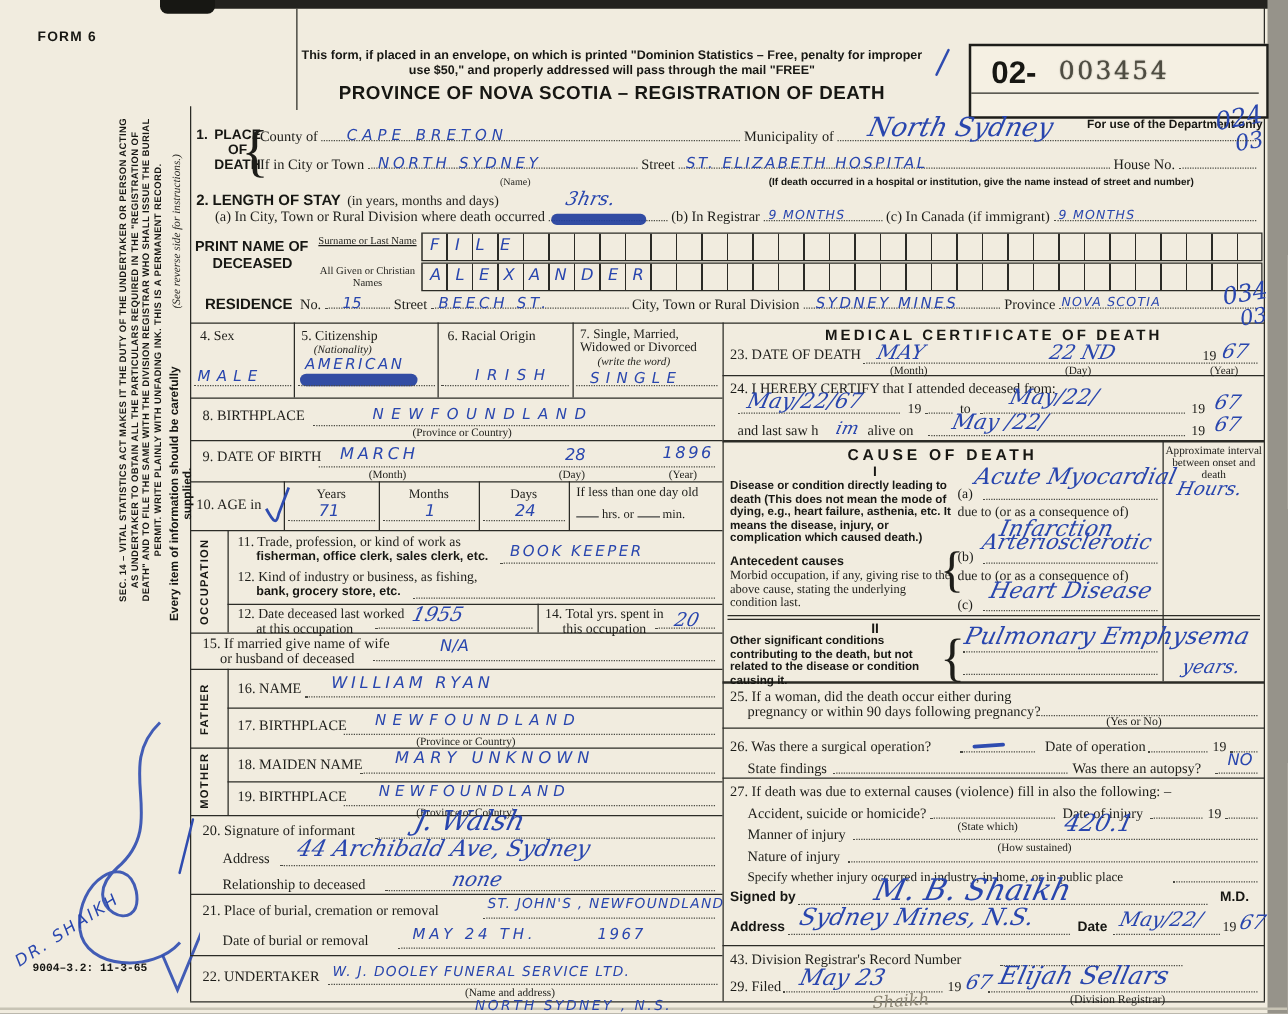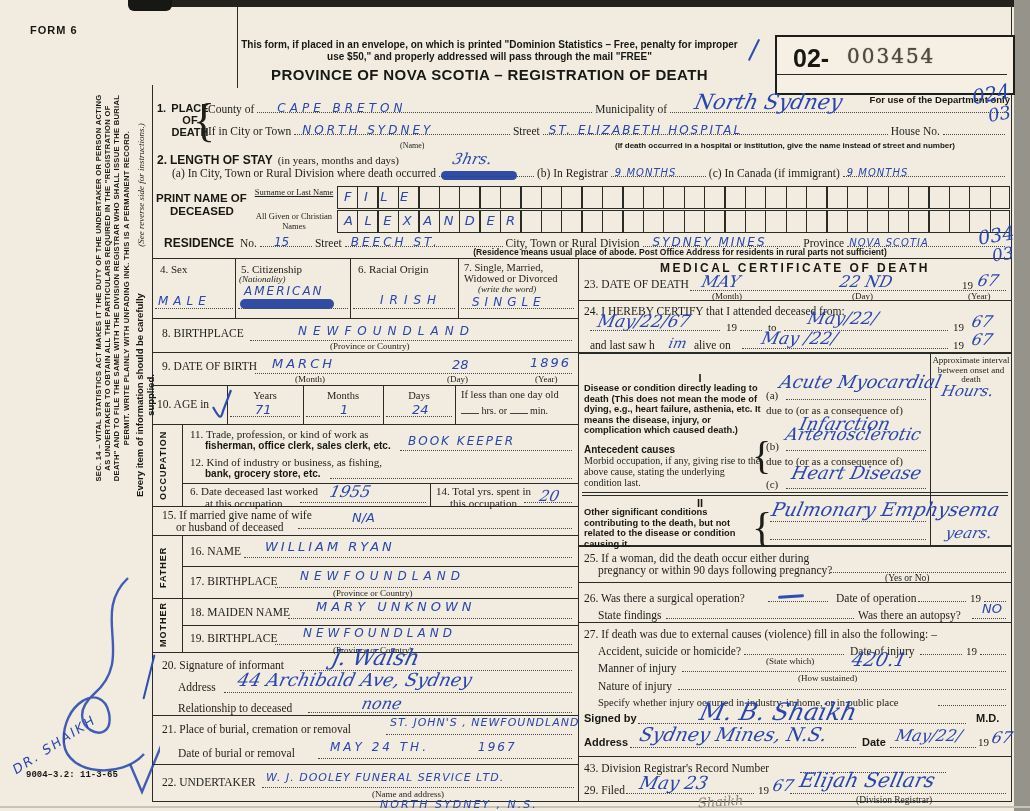--- a/index.html
+++ b/index.html
@@ -149,35 +149,34 @@
       </span>
     <span>City, Town or Rural Division</span>
     <span class="ld">
         <span class="abs hw s12" style="left:10px;bottom:-3px;letter-spacing:2px">SYDNEY MINES</span>
       </span>
     <span>Province</span>
     <span class="ld">
         <span class="abs hw s10" style="left:2px;bottom:-2px;letter-spacing:1px">NOVA SCOTIA</span>
       </span>
   </div>
-  <div class="abs fb sm85 ctr" style="left:400px;top:247px;width:560px">(Residence means usual place of abode. Post Office Address for residents in rural parts not sufficient)</div>
   <div class="abs hc" style="left:978px;top:224px;font-size:19px;transform:rotate(-9deg)">034</div>
   <div class="abs hc" style="left:992px;top:244px;font-size:17px;transform:rotate(-9deg)">03</div>
 
   <div class="vline" style="left:235px;top:258px;height:60px"></div>
   <div class="vline" style="left:350px;top:258px;height:60px"></div>
   <div class="vline" style="left:458px;top:258px;height:60px"></div>
   <div class="hline" style="left:152px;top:318px;width:426px"></div>
 
   <div class="abs fs s11" style="left:160px;top:263px">4. Sex</div>
   <div class="dotl" style="left:155px;top:308px;width:78px"></div>
   <div class="abs hw s12" style="left:158px;top:294px;letter-spacing:5px">MALE</div>
 
   <div class="abs fs s11" style="left:241px;top:263px">5. Citizenship</div>
-  <div class="abs fs it sm9" style="left:239px;top:274px">(Nationality)</div>
+  <div class="abs fs it sm9" style="left:251px;top:274px">(Nationality)</div>
   <div class="abs hw s12" style="left:244px;top:284px;letter-spacing:2px">AMERICAN</div>
   <div class="scrib" style="left:240px;top:299px;width:94px;height:10px"></div>
   <div class="dotl" style="left:238px;top:308px;width:110px"></div>
 
   <div class="abs fs s11" style="left:358px;top:263px">6. Racial Origin</div>
   <div class="abs hw s12" style="left:380px;top:293px;letter-spacing:6px">IRISH</div>
   <div class="dotl" style="left:353px;top:308px;width:102px"></div>
 
   <div class="abs fs s105" style="left:464px;top:262px">7. Single, Married,</div>
   <div class="abs fs s105" style="left:464px;top:273px">Widowed or Divorced</div>
@@ -232,21 +231,21 @@
   <div class="vside" style="left:158px;top:427px;height:76px;width:16px;font-size:9px">OCCUPATION</div>
   <div class="abs fs s11" style="left:190px;top:428px">11. Trade, profession, or kind of work as</div>
   <div class="abs fb s10" style="left:205px;top:440px">fisherman, office clerk, sales clerk, etc.</div>
   <div class="dotl" style="left:400px;top:450px;width:172px"></div>
   <div class="abs hw s12" style="left:408px;top:434px;letter-spacing:2px">BOOK KEEPER</div>
   <div class="abs fs s11" style="left:190px;top:456px">12. Kind of industry or business, as fishing,</div>
   <div class="abs fb s10" style="left:205px;top:468px">bank, grocery store, etc.</div>
   <div class="dotl" style="left:330px;top:478px;width:242px"></div>
   <div class="hline" style="left:182px;top:483px;width:396px"></div>
   <div class="vline" style="left:430px;top:483px;height:23px"></div>
-  <div class="abs fs s11" style="left:190px;top:485px">6. Date deceased last worked</div>
+  <div class="abs fs s11" style="left:190px;top:485px">12. Date deceased last worked</div>
   <div class="abs fs s11" style="left:205px;top:497px">at this occupation</div>
   <div class="dotl" style="left:300px;top:502px;width:126px"></div>
   <div class="abs hc" style="left:330px;top:482px;font-size:16px">1955</div>
   <div class="abs fs s11" style="left:436px;top:485px">14. Total yrs. spent in</div>
   <div class="abs fs s11" style="left:450px;top:497px">this occupation</div>
   <div class="dotl" style="left:524px;top:502px;width:48px"></div>
   <div class="abs hc" style="left:540px;top:487px;font-size:15px">20</div>
 
   <div class="hline" style="left:152px;top:535px;width:426px"></div>
   <div class="abs fs s115" style="left:162px;top:509px">15. If married give name of wife</div>
@@ -331,20 +330,21 @@
   <div class="abs hc" style="left:669px;top:335px;font-size:14px">im</div>
   <div class="abs fs s115" style="left:694px;top:339px">alive on</div>
   <div class="dotl" style="left:742px;top:348px;width:206px"></div>
   <div class="abs hc" style="left:762px;top:328px;font-size:17px">May /22/</div>
   <span class="abs fs s11" style="left:953px;top:339px">19</span>
   <div class="abs hc" style="left:972px;top:330px;font-size:16px">67</div>
 
   <div class="hline" style="left:578px;top:352px;width:434px;height:2px"></div>
   <div class="hline" style="left:578px;top:545px;width:434px;height:2px"></div>
   <div class="vline" style="left:930px;top:352px;height:193px"></div>
+  <div class="abs fb ctr" style="left:578px;top:357px;width:352px;font-size:12.5px;letter-spacing:3px">CAUSE OF DEATH</div>
   <div class="abs fs sm9 ctr" style="left:932px;top:356px;width:78px;line-height:9.5px">Approximate interval between onset and death</div>
   <div class="abs fb s11 ctr" style="left:690px;top:372px;width:20px">I</div>
   <div class="abs fb" style="left:584px;top:383px;width:178px;font-size:9.3px;line-height:10.6px">Disease or condition directly leading to death (This does not mean the mode of dying, e.g., heart failure, asthenia, etc. It means the disease, injury, or complication which caused death.)</div>
   <span class="abs fs s11" style="left:766px;top:389px">(a)</span>
   <div class="dotl" style="left:786px;top:399px;width:140px"></div>
   <div class="abs hc" style="left:780px;top:371px;font-size:18px">Acute Myocardial</div>
   <div class="abs hc" style="left:942px;top:382px;font-size:15px">Hours.</div>
   <div class="abs fs s11" style="left:766px;top:404px">due to (or as a consequence of)</div>
   <div class="abs hc" style="left:800px;top:413px;font-size:18px">Infarction</div>
   <div class="abs fb s10" style="left:584px;top:444px">Antecedent causes</div>

